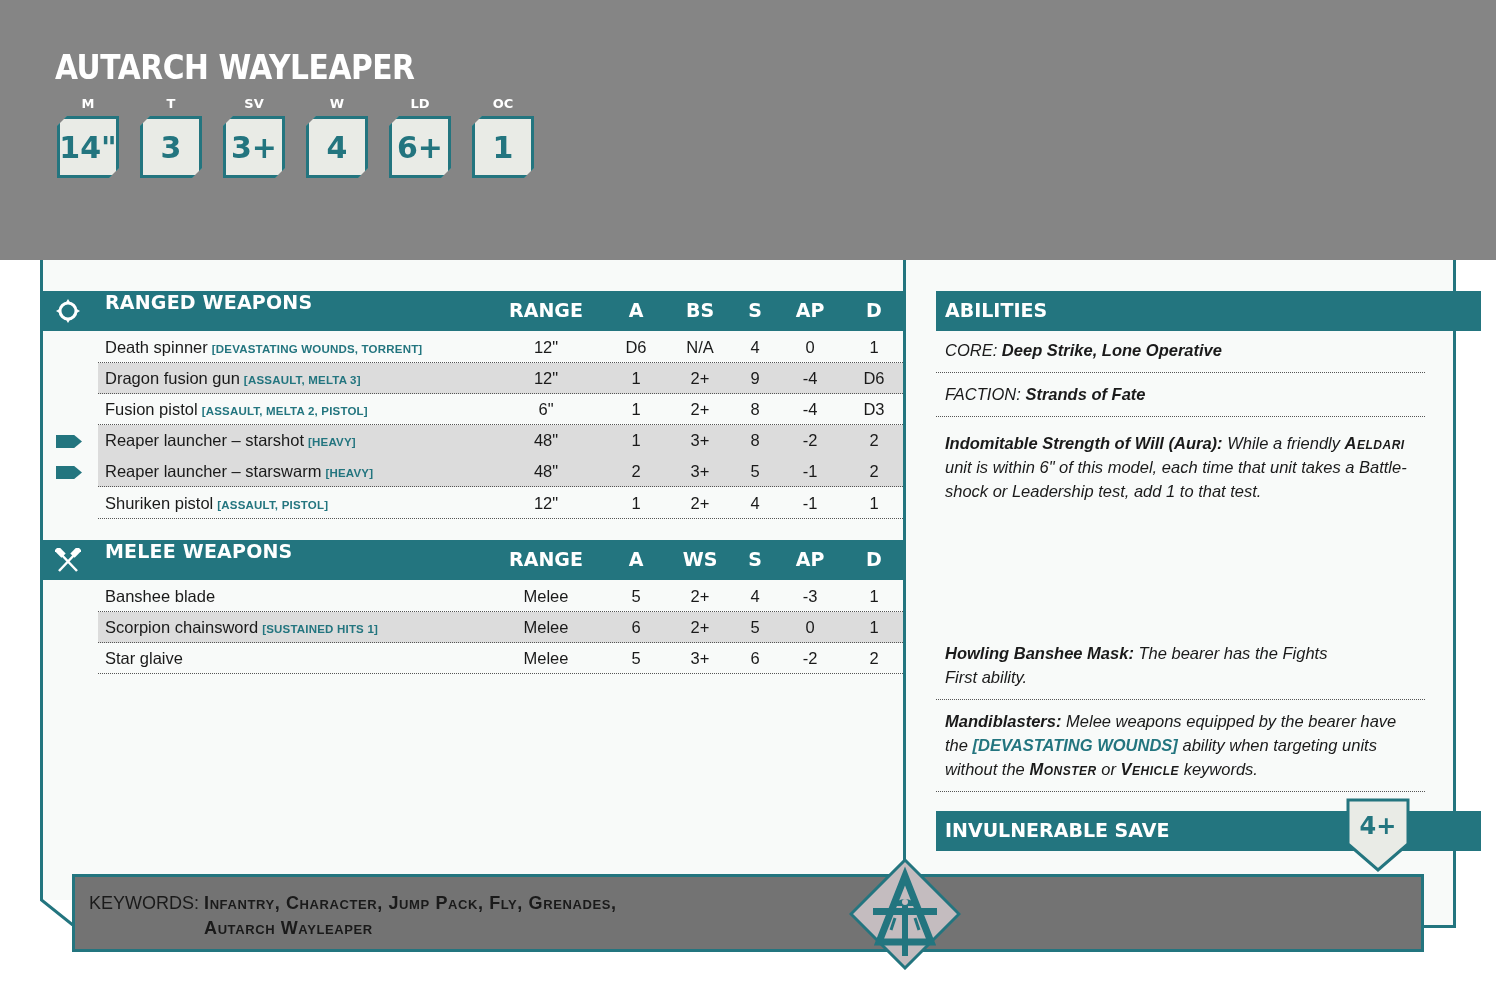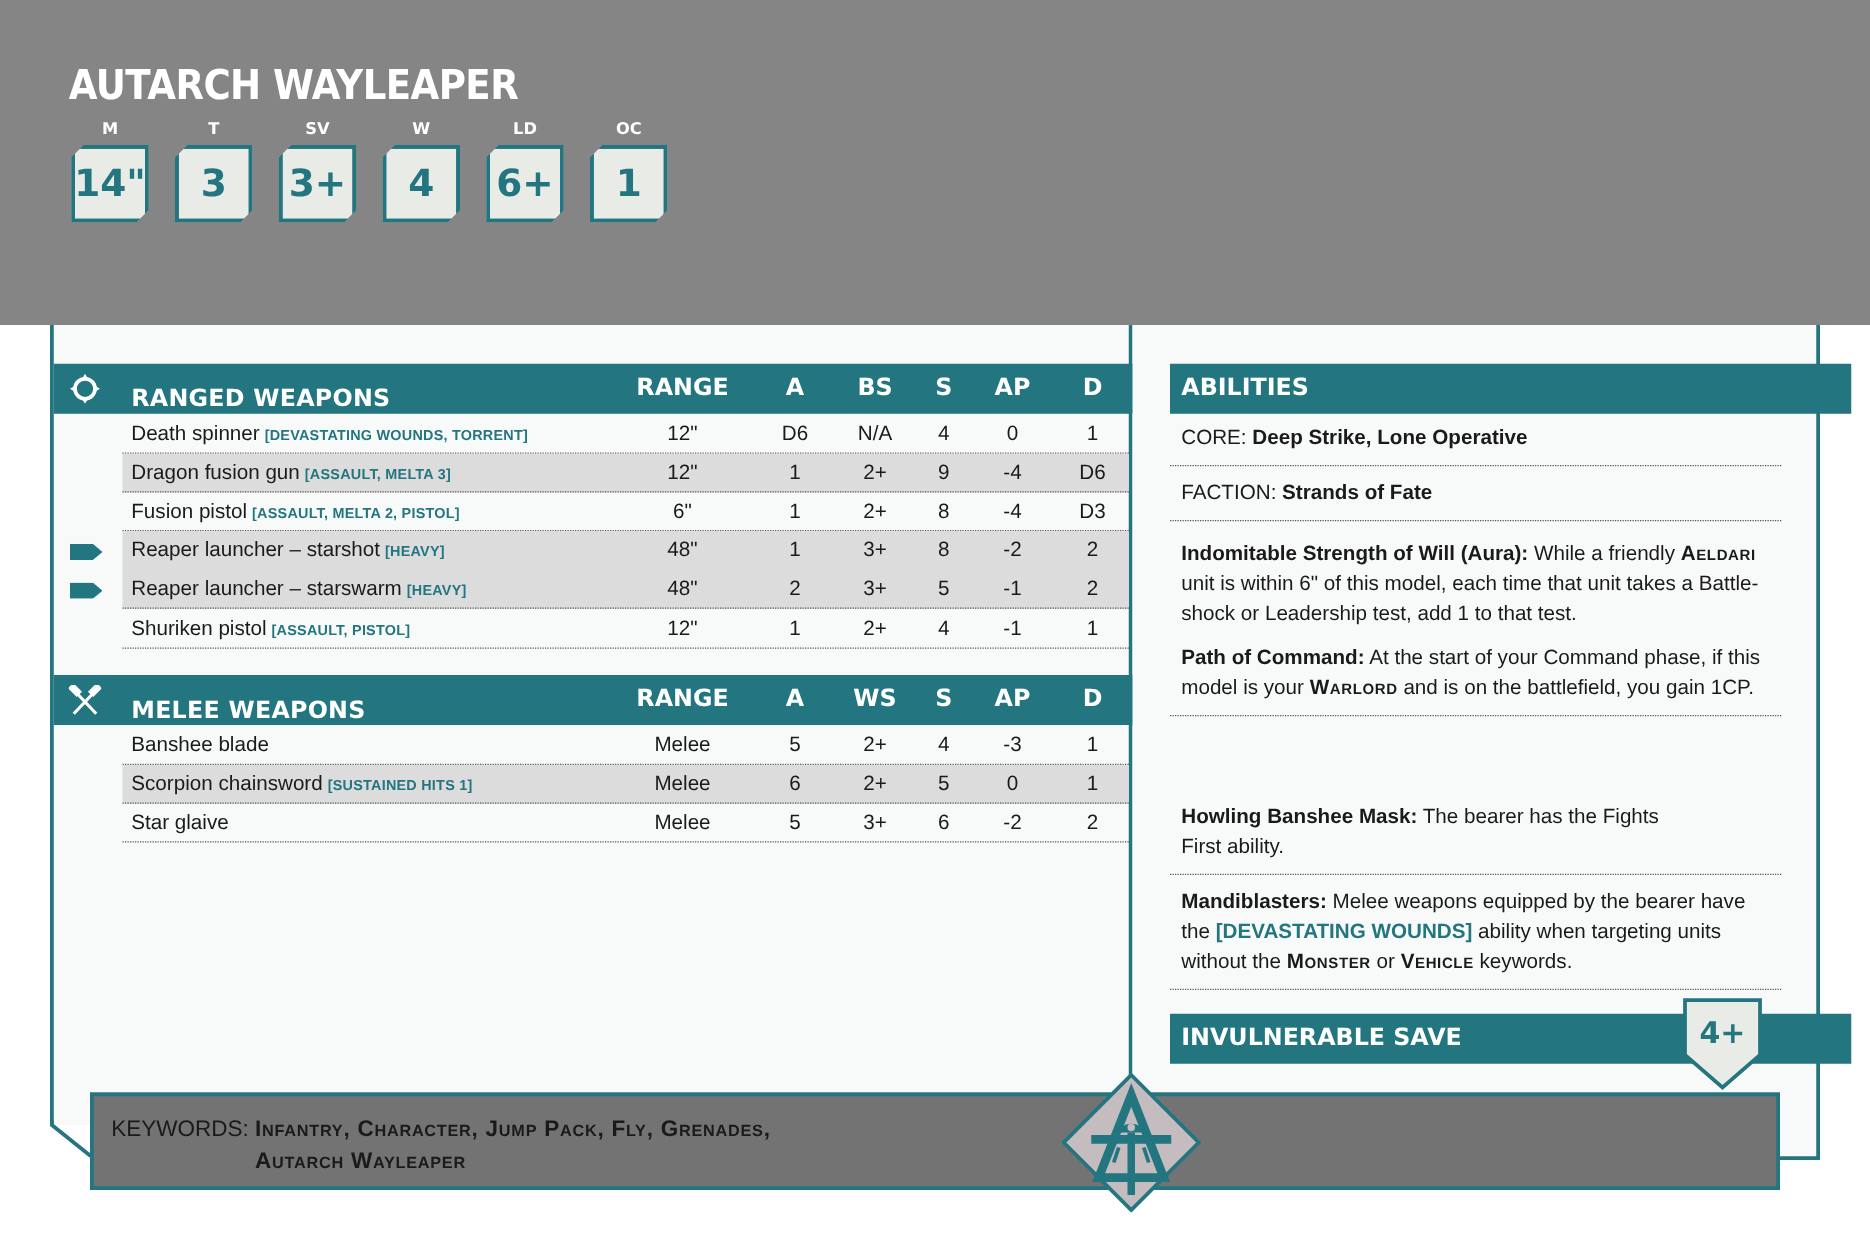--- a/index.html
+++ b/index.html
@@ -20,21 +20,21 @@
   .card { position: absolute; left: 40px; top: 260px; width: 1416px; height: 690px; }
   .left-panel { position: absolute; left: 0; top: 0; width: 866px; height: 640px; background: #f8faf9;
      border-left: 3px solid #23757f; border-right: 3px solid #23757f; border-bottom: 0; }
   .left-corner { position: absolute; left: 0; top: 636px; width: 40px; height: 30px; }
   .right-panel { position: absolute; left: 866px; top: 0; width: 550px; height: 668px; background: #f8faf9;
      border-right: 3px solid #23757f; border-bottom: 3px solid #23757f; }
 
   .wtable-head { position: absolute; left: 0; width: 866px; height: 40px; background: #23757f; color: #fff;
      font-family: "DejaVu Sans", sans-serif; font-weight: bold; font-size: 19px; }
   .wtable-head .ico { position: absolute; left: 12px; top: 8px; width: 26px; height: 24px; }
-  .wtable-head .ttl { position: absolute; left: 62px; top: 17px; letter-spacing: 0.2px; text-align: right; }
+  .wtable-head .ttl { position: absolute; left: 62px; top: 0; letter-spacing: 0.2px; text-align: right; }
   .col { position: absolute; text-align: center; }
   .c-range { left: 448px; width: 110px; }
   .c-a { left: 568px; width: 50px; }
   .c-bs { left: 632px; width: 50px; }
   .c-s { left: 690px; width: 44px; }
   .c-ap { left: 740px; width: 54px; }
   .c-d { left: 806px; width: 50px; }
   .wtable-head .col { top: 8px; }
 
   .wrow { position: absolute; left: 55px; width: 805px; height: 31px; font-size: 16.5px; border-bottom: 1.5px dotted #555; }
@@ -52,21 +52,21 @@
 
   .profile-arrow { position: absolute; left: 13px; width: 26px; height: 13px; background: #23757f;
      clip-path: polygon(0 0, 70% 0, 100% 50%, 70% 100%, 0 100%); }
 
   .footnote { position: absolute; left: 13px; top: 588px; display: flex; align-items: center; }
   .footnote .profile-arrow { position: static; margin-right: 12px; }
   .footnote-text { font-style: italic; font-size: 12.5px; color: #222; }
 
   .sec-head { position: absolute; left: 30px; width: 545px; height: 40px; background: #23757f; color: #fff;
      font-family: "DejaVu Sans", sans-serif; font-weight: bold; font-size: 19px; padding: 8px 0 0 9px; }
-  .ab { position: absolute; left: 30px; width: 489px; font-size: 16.5px; line-height: 24px; padding: 0 9px; }
+  .ab { position: absolute; left: 30px; width: 489px; font-size: 16.5px; line-height: 24px; padding: 0 9px; font-style: italic; }
   .ab.line { border-bottom: 1.5px dotted #555; }
   .ab b { font-weight: bold; }
   .sc { font-weight: bold; font-variant: small-caps; letter-spacing: 0.5px; }
   .tealkw { color: #23757f; font-weight: bold; }
 
   .shield { position: absolute; left: 1345px; top: 798px; width: 66px; height: 74px; }
 
   .kw-bar { position: absolute; left: 72px; top: 874px; width: 1352px; height: 78px; background: #737373;
      border: 3px solid #23757f; }
   .kw-left { position: absolute; left: 14px; top: 14px; font-size: 18px; color: #1a1a1a; line-height: 25px; }
@@ -245,26 +245,20 @@
     <div class="ab line" style="top:122px; padding-bottom:10px;">
       <span>FACTION:</span>
       <b>Strands of Fate</b>
     </div>
     <div class="ab" style="top:171px;">
       <b>Indomitable Strength of Will (Aura):</b>
       <span>While a friendly</span>
       <span class="sc">Aeldari</span>
       <span>unit is within 6" of this model, each time that unit takes a Battle-shock or Leadership test, add 1 to that test.</span>
     </div>
-    <div class="ab line" style="top:254px; padding-bottom:10px;">
-      <b>Path of Command:</b>
-      <span>At the start of your Command phase, if this model is your</span>
-      <span class="sc">Warlord</span>
-      <span>and is on the battlefield, you gain 1CP.</span>
-    </div>
 
     <div class="ab line" style="top:381px; padding-bottom:10px; padding-right:70px;">
       <b>Howling Banshee Mask:</b>
       <span>The bearer has the Fights First ability.</span>
     </div>
     <div class="ab line" style="top:449px; padding-bottom:10px;">
       <b>Mandiblasters:</b>
       <span>Melee weapons equipped by the bearer have the</span>
       <span class="tealkw">[DEVASTATING WOUNDS]</span>
       <span>ability when targeting units without the</span>

